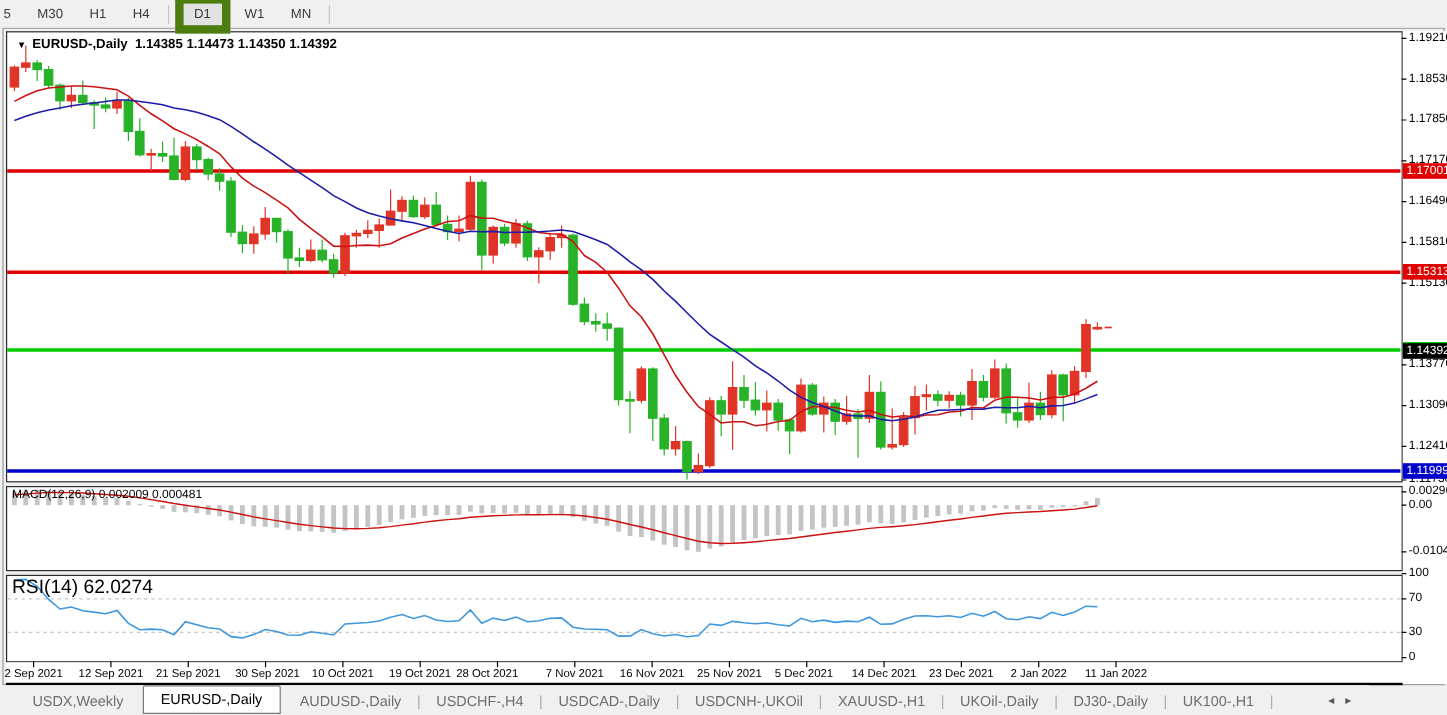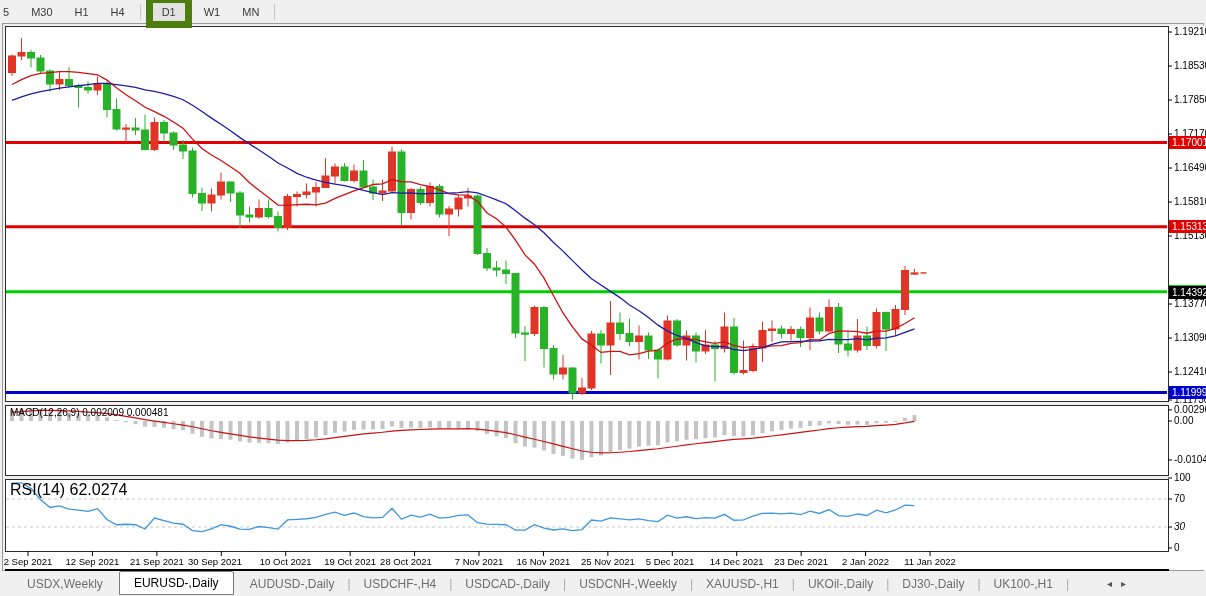--- a/index.html
+++ b/index.html
@@ -398,50 +398,53 @@
       <line x1="479.01000000000005" y1="551" x2="479.01000000000005" y2="556" stroke="#000" stroke-width="1"></line>
       <line x1="543.44" y1="551" x2="543.44" y2="556" stroke="#000" stroke-width="1"></line>
       <line x1="607.8700000000001" y1="551" x2="607.8700000000001" y2="556" stroke="#000" stroke-width="1"></line>
       <line x1="672.3000000000001" y1="551" x2="672.3000000000001" y2="556" stroke="#000" stroke-width="1"></line>
       <line x1="736.73" y1="551" x2="736.73" y2="556" stroke="#000" stroke-width="1"></line>
       <line x1="801.1600000000001" y1="551" x2="801.1600000000001" y2="556" stroke="#000" stroke-width="1"></line>
       <line x1="865.5900000000001" y1="551" x2="865.5900000000001" y2="556" stroke="#000" stroke-width="1"></line>
       <line x1="930.0200000000001" y1="551" x2="930.0200000000001" y2="556" stroke="#000" stroke-width="1"></line>
     </svg>
 
+  <div class="overlay" id="chart-title">
+    <span class="dd">▼</span><span>EURUSD-,Daily</span>&nbsp;&nbsp;<span>1.14385 1.14473 1.14350 1.14392</span>
+  </div>
   <div class="overlay" id="macd-label">MACD(12,26,9) 0.002009 0.000481</div>
   <div class="overlay" id="rsi-label">RSI(14) 62.0274</div>
   <div id="labels-layer">
       <div class="axis-label" style="top: 26px;">1.19210</div>
       <div class="axis-label" style="top: 60px;">1.18530</div>
       <div class="axis-label" style="top: 94px;">1.17850</div>
       <div class="axis-label" style="top: 128px;">1.17170</div>
       <div class="axis-label" style="top: 162px;">1.16490</div>
       <div class="axis-label" style="top: 196px;">1.15810</div>
       <div class="axis-label" style="top: 230px;">1.15130</div>
       <div class="axis-label" style="top: 298px;">1.13770</div>
       <div class="axis-label" style="top: 332px;">1.13090</div>
       <div class="axis-label" style="top: 366px;">1.12410</div>
       <div class="axis-label" style="top: 394px;">1.11730</div>
       <div class="axis-label" style="top: 403.907px;">0.002966</div>
       <div class="axis-label" style="top: 415px;">0.00</div>
       <div class="axis-label" style="top: 453.971px;">-0.01042</div>
       <div class="axis-label" style="top: 472px;">100</div>
       <div class="axis-label" style="top: 493px;">70</div>
-      <div class="axis-label" style="top: 521px; font-style: italic;">30</div>
+      <div class="axis-label" style="top: 521px;">30</div>
       <div class="axis-label" style="top: 542px;">0</div>
       <div class="badge" style="top: 135.95px; background: rgb(224, 0, 0);">1.17001</div>
       <div class="badge" style="top: 220.35px; background: rgb(224, 0, 0);">1.15313</div>
       <div class="badge" style="top: 285.2px; background: rgb(0, 206, 0);">1.14016</div>
       <div class="badge" style="top: 386.05px; background: rgb(0, 0, 204);">1.11999</div>
       <div class="badge" style="top: 266.4px; background: rgb(0, 0, 0); margin-top: 20px;">1.14392</div>
       <div class="date-label" style="left: 28px;">2 Sep 2021</div>
       <div class="date-label" style="left: 92.43px;">12 Sep 2021</div>
       <div class="date-label" style="left: 156.86px;">21 Sep 2021</div>
-      <div class="date-label" style="left: 215px;">30 Sep 2021</div>
+      <div class="date-label" style="left: 223px;">30 Sep 2021</div>
       <div class="date-label" style="left: 285.72px;">10 Oct 2021</div>
       <div class="date-label" style="left: 350.15px;">19 Oct 2021</div>
       <div class="date-label" style="left: 406px;">28 Oct 2021</div>
       <div class="date-label" style="left: 479.01px;">7 Nov 2021</div>
       <div class="date-label" style="left: 543.44px;">16 Nov 2021</div>
       <div class="date-label" style="left: 607.87px;">25 Nov 2021</div>
       <div class="date-label" style="left: 670px;">5 Dec 2021</div>
       <div class="date-label" style="left: 736.73px;">14 Dec 2021</div>
       <div class="date-label" style="left: 801.16px;">23 Dec 2021</div>
       <div class="date-label" style="left: 865.59px;">2 Jan 2022</div>
@@ -454,21 +457,21 @@
         <div class="tab">USDX,Weekly</div>
         <div class="tab-sep" style="visibility: hidden;">|</div>
         <div class="tab active">EURUSD-,Daily</div>
         <div class="tab-sep" style="visibility: hidden;">|</div>
         <div class="tab">AUDUSD-,Daily</div>
         <div class="tab-sep">|</div>
         <div class="tab">USDCHF-,H4</div>
         <div class="tab-sep">|</div>
         <div class="tab">USDCAD-,Daily</div>
         <div class="tab-sep">|</div>
-        <div class="tab">USDCNH-,Weekly</div>
+        <div class="tab">USDCNH-,UKOil</div>
         <div class="tab-sep">|</div>
         <div class="tab">XAUUSD-,H1</div>
         <div class="tab-sep">|</div>
         <div class="tab">UKOil-,Daily</div>
         <div class="tab-sep">|</div>
         <div class="tab">DJ30-,Daily</div>
         <div class="tab-sep">|</div>
         <div class="tab">UK100-,H1</div>
         <div class="tab-sep">|</div>
       </div>

